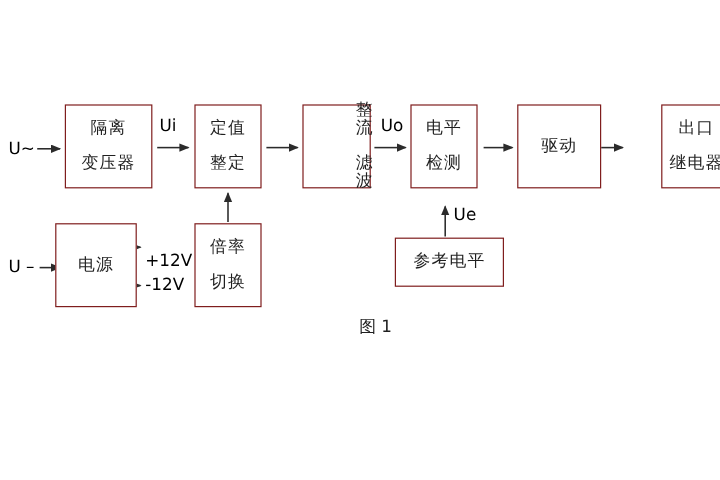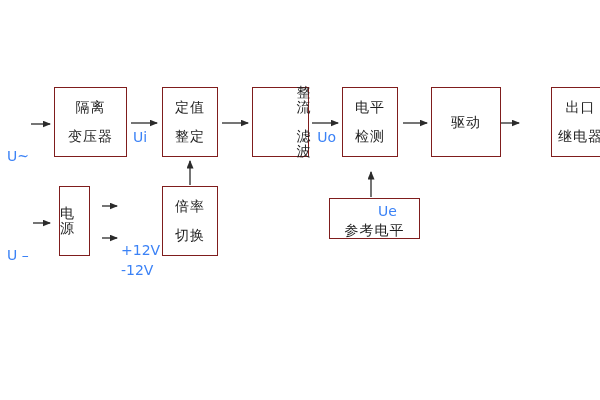--- a/index.html
+++ b/index.html
@@ -27,31 +27,30 @@
     line-height:15px;
     letter-spacing:1px;
     color:#1f1f1f;
   }
   .b-isolation     {left:54px;  top:87px;  width:73px; height:70px;}
   .b-setpoint      {left:162px; top:87px;  width:56px; height:70px;}
   .b-rectifier     {left:252px; top:87px;  width:57px; height:70px;padding-left:47px;}
   .b-leveldetect   {left:342px; top:87px;  width:56px; height:70px;}
   .b-drive         {left:431px; top:87px;  width:70px; height:70px;}
   .b-outputrelay   {left:523px; top:87px;  width:59px; height:70px;margin-left:28px;}
-  .b-power         {left:59px;  top:186px; width:31px; height:70px;}
+  .b-power         {left:46px;  top:186px; width:68px; height:70px;}
   .b-ratioswitch   {left:162px; top:186px; width:56px; height:70px;}
-  .b-reference     {left:329px; top:198px; width:91px; height:41px;justify-content:flex-end;}
+  .b-reference     {left:329px; top:198px; width:91px; height:41px;}
 
   .sig{
     position:absolute;
     font-size:14px;
     line-height:16px;
-    color:#3b82f6;
+    color:#000000;
     white-space:nowrap;
-    margin-top:32px;
   }
   .sig-uac   {left:7px;   top:116px;}
   .sig-udc   {left:7px;   top:215px;}
   .sig-ui    {left:128px; top:97px;  width:24px; text-align:center;}
   .sig-uo    {left:308px; top:97px;  width:28px; text-align:right;}
   .sig-ue    {left:378px; top:171px;}
   .sig-p12   {left:121px; top:210px;}
   .sig-m12   {left:121px; top:230px;}
 
   .caption{
@@ -129,14 +128,15 @@
   </div>
 
   <span class="sig sig-uac">U~</span>
   <span class="sig sig-udc">U –</span>
   <span class="sig sig-ui">Ui</span>
   <span class="sig sig-uo">Uo</span>
   <span class="sig sig-ue">Ue</span>
   <span class="sig sig-p12">+12V</span>
   <span class="sig sig-m12">-12V</span>
 
+  <div class="caption">图 1</div>
 
 </div>
 
 </body></html>

